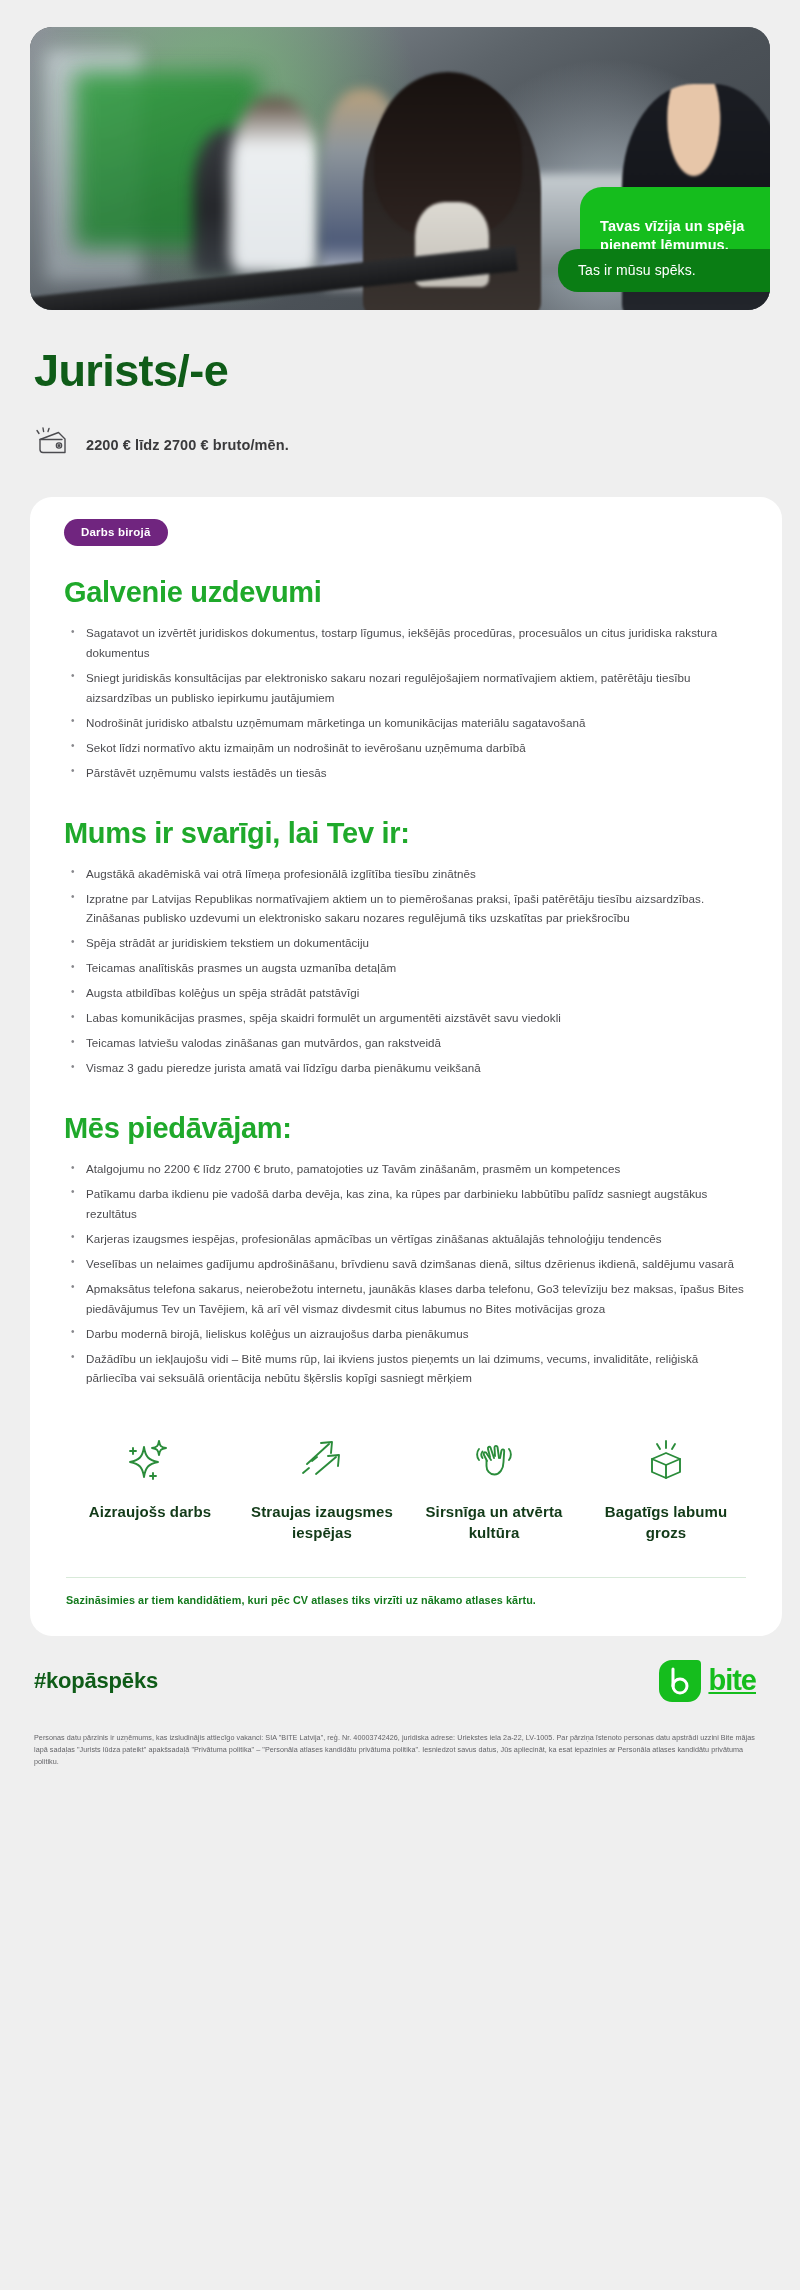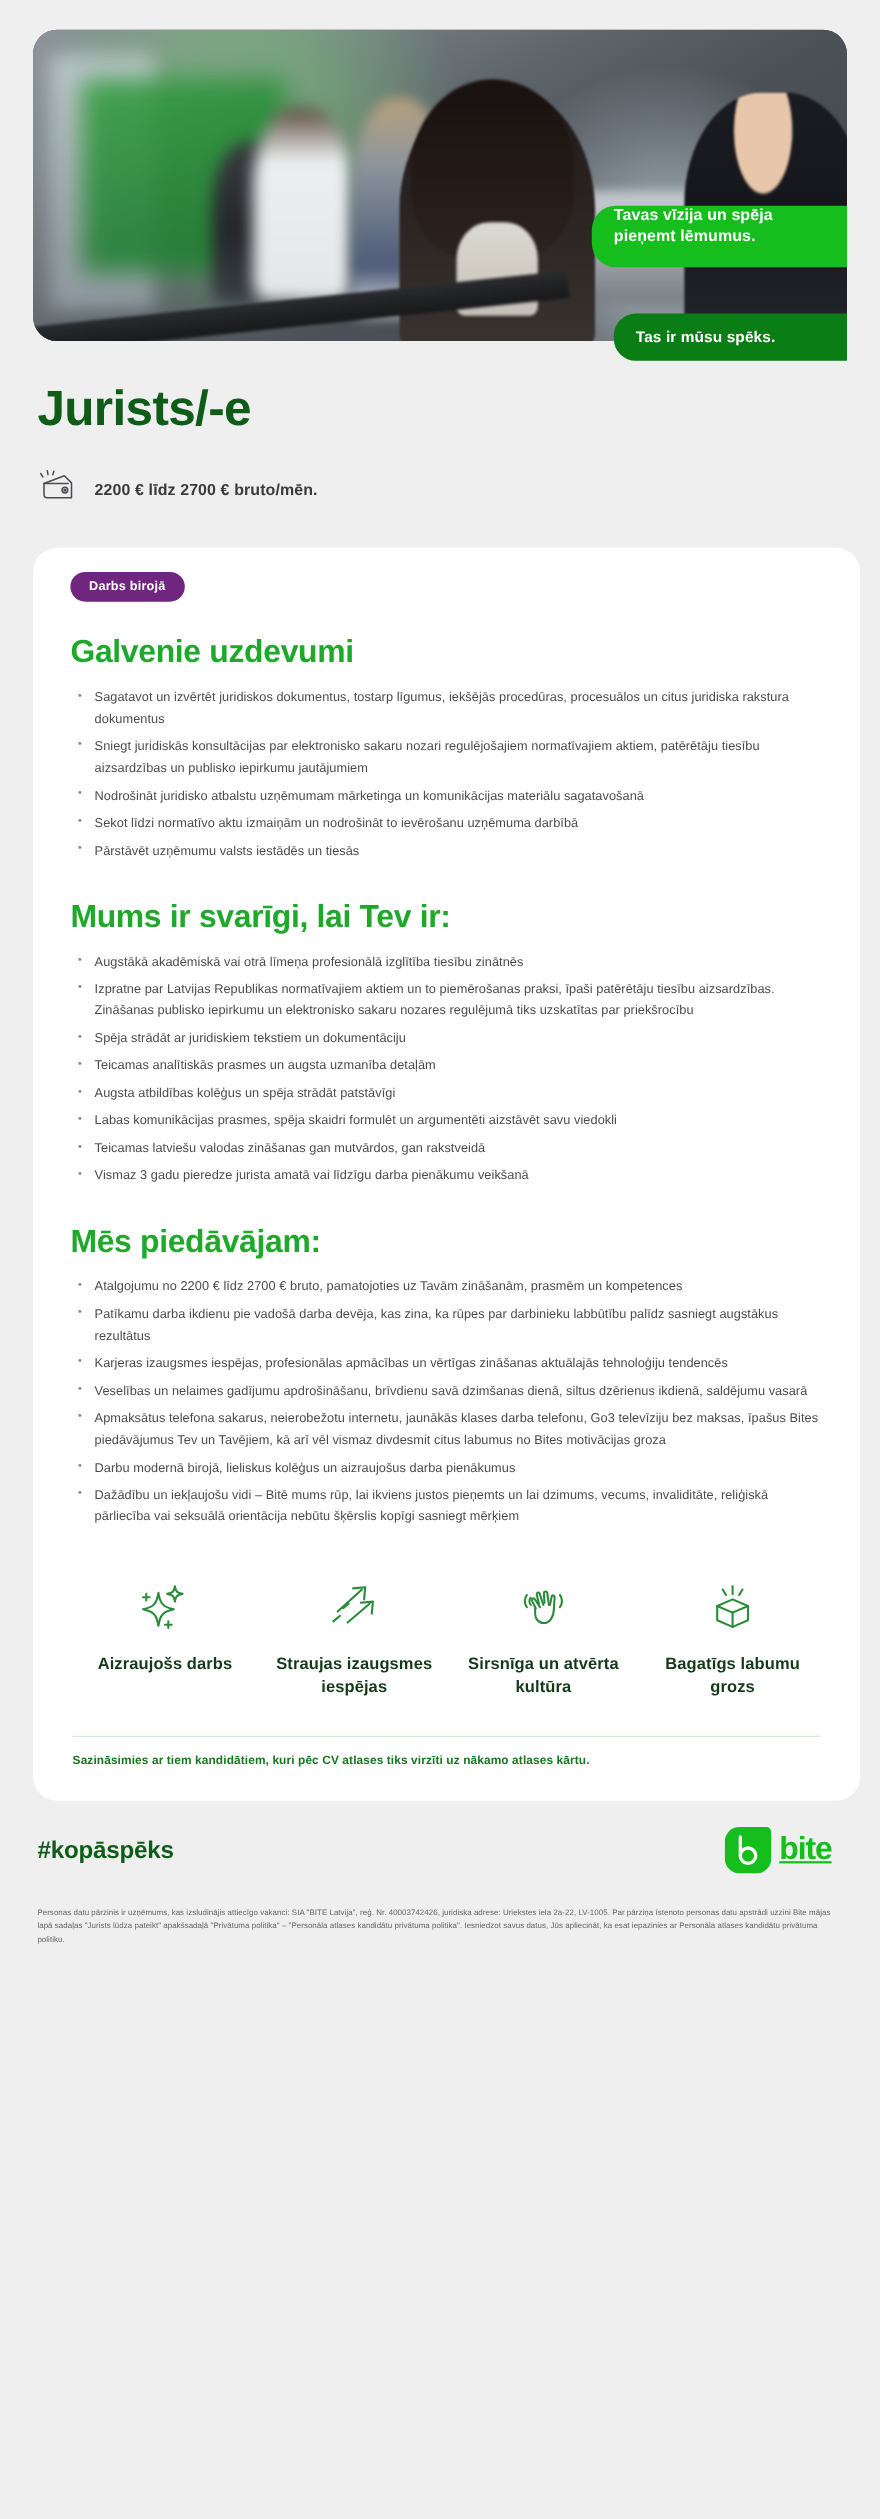--- a/index.html
+++ b/index.html
@@ -104,44 +104,43 @@
     position: absolute; left: -4%; bottom: 4%; width: 70%; height: 9%;
     background: linear-gradient(180deg, #2a2b2e 0%, #17181a 100%);
     transform: rotate(-6deg);
     filter: blur(1.4px);
   }
 
   .bubble-primary {
     position: absolute;
     right: 0;
     top: 160px;
-    width: 232px;
+    width: 190px;
     background: #15bd1d;
     color: #ffffff;
     border-radius: 22px 0 0 22px;
-    padding: 0 18px 17px 20px;
+    padding: 30px 18px 17px 20px;
     font-size: 14.5px;
     font-weight: bold;
     line-height: 1.33;
     letter-spacing: .1px;
   }
   .bubble-secondary {
     position: absolute;
     right: 30px;
     top: 249px;
     width: 212px;
     background: #0a7d14;
     color: #ffffff;
     border-radius: 20px 0 0 20px;
     padding: 13px 18px 14px 20px;
     font-size: 14px;
-    font-weight: bold;
+    font-weight: normal;
     letter-spacing: .1px;
     z-index: 4;
-    margin-top: 36px;
   }
 
   
   .title-block { padding: 38px 0 0 34px; }
   .job-title {
     font-size: 45px;
     font-weight: bold;
     color: #0f5c18;
     letter-spacing: -0.6px;
     line-height: 1;
@@ -329,21 +328,21 @@
         <li>Sekot līdzi normatīvo aktu izmaiņām un nodrošināt to ievērošanu uzņēmuma darbībā</li>
         <li>Pārstāvēt uzņēmumu valsts iestādēs un tiesās</li>
       </ul>
     </div>
 
     
     <div class="section">
       <h2 class="section-heading tight">Mums ir svarīgi, lai Tev ir:</h2>
       <ul class="bullets">
         <li>Augstākā akadēmiskā vai otrā līmeņa profesionālā izglītība tiesību zinātnēs</li>
-        <li>Izpratne par Latvijas Republikas normatīvajiem aktiem un to piemērošanas praksi, īpaši patērētāju tiesību aizsardzības. Zināšanas publisko iepirkumu un elektronisko sakaru nozares regulējumā tiks uzskatītas par priekšrocību</li>
+        <li>Izpratne par Latvijas Republikas normatīvajiem aktiem un to piemērošanas praksi, īpaši patērētāju tiesību aizsardzības. Zināšanas publisko uzdevumi un elektronisko sakaru nozares regulējumā tiks uzskatītas par priekšrocību</li>
         <li>Spēja strādāt ar juridiskiem tekstiem un dokumentāciju</li>
         <li>Teicamas analītiskās prasmes un augsta uzmanība detaļām</li>
         <li>Augsta atbildības kolēģus un spēja strādāt patstāvīgi</li>
         <li>Labas komunikācijas prasmes, spēja skaidri formulēt un argumentēti aizstāvēt savu viedokli</li>
         <li>Teicamas latviešu valodas zināšanas gan mutvārdos, gan rakstveidā</li>
         <li>Vismaz 3 gadu pieredze jurista amatā vai līdzīgu darba pienākumu veikšanā</li>
       </ul>
     </div>
 
     

